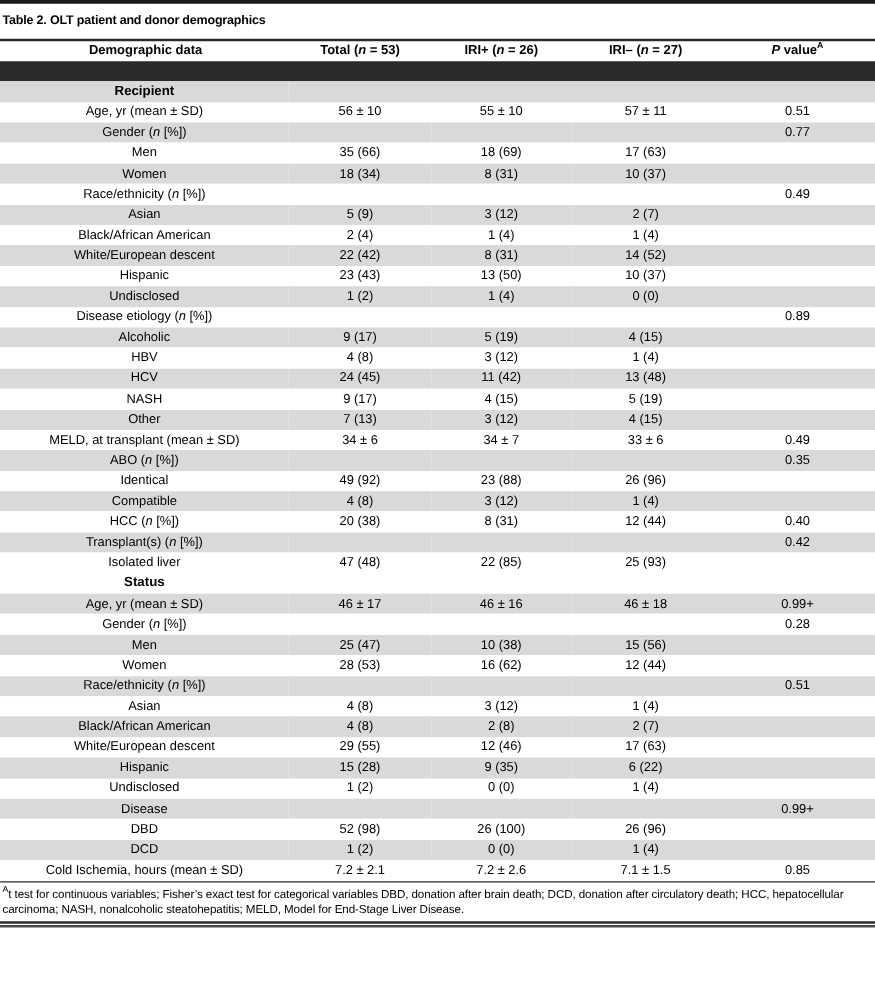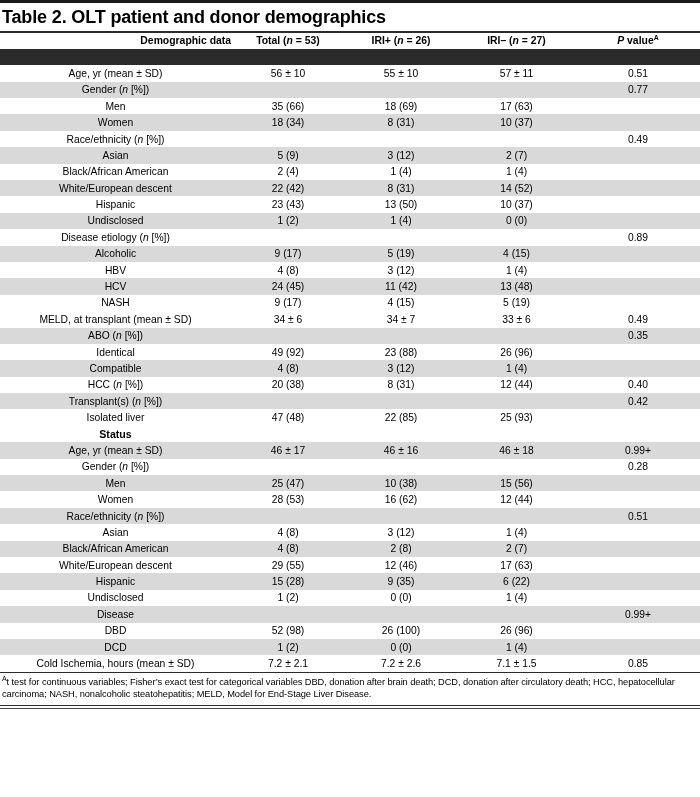--- a/index.html
+++ b/index.html
@@ -20,21 +20,21 @@
     height: 797px;
     background: #ffffff;
     overflow: hidden;
   }
   .top-rule {
     height: 3px;
     background: #1a1a1a;
     width: 700px;
   }
   .title {
-    font-size: 18px;
+    font-size: 10px;
     font-weight: bold;
     letter-spacing: -0.15px;
     padding: 7px 0 7px 2px;
     line-height: 14px;
   }
   .title-rule {
     height: 1.5px;
     background: #2b2b2b;
     width: 700px;
   }
@@ -59,21 +59,21 @@
     white-space: nowrap;
     overflow: visible;
   }
   thead th {
     font-weight: bold;
     font-size: 10.4px;
     padding-bottom: 2px;
     padding-top: 2px;
     height: 18px;
   }
-  thead th.h0 { text-align: right; padding-left: 2px; }
+  thead th.h0 { text-align: center; padding-left: 2px; }
   thead th.hc { text-align: center; }
 
   .head-rule td {
     height: 1.4px;
     padding: 0;
     background: #2b2b2b;
   }
 
   tbody tr.shade { background: #d9d9d9; }
   tbody tr.plain { background: #ffffff; }
@@ -150,20 +150,24 @@
         <th class="hc"><span>Total (<i>n</i> = 53)</span></th>
         <th class="hc"><span>IRI+ (<i>n</i> = 26)</span></th>
         <th class="hc"><span>IRI– (<i>n</i> = 27)</span></th>
         <th class="hc"><span><i>P</i> value<sup>A</sup></span></th>
       </tr>
       <tr class="head-rule">
         <td colspan="5"></td>
       </tr>
     </thead>
     <tbody id="tbody">
+        <tr class="shade section">
+          <td class="sec-label"><span class="sec-inner">Recipient</span></td>
+          <td colspan="4"></td>
+        </tr>
         <tr class="plain">
           <td class="lbl">Age, yr (mean ± SD)</td>
           <td class="val">56 ± 10</td>
           <td class="val">55 ± 10</td>
           <td class="val">57 ± 11</td>
           <td class="val">0.51</td>
         </tr>
         <tr class="shade">
           <td class="lbl">Gender (<i>n</i> [%])</td>
           <td class="val"></td>
@@ -255,20 +259,27 @@
           <td class="val">13 (48)</td>
           <td class="val"></td>
         </tr>
         <tr class="plain">
           <td class="lbl">NASH</td>
           <td class="val">9 (17)</td>
           <td class="val">4 (15)</td>
           <td class="val">5 (19)</td>
           <td class="val"></td>
         </tr>
+        <tr class="shade">
+          <td class="lbl">Other</td>
+          <td class="val">7 (13)</td>
+          <td class="val">3 (12)</td>
+          <td class="val">4 (15)</td>
+          <td class="val"></td>
+        </tr>
         <tr class="plain">
           <td class="lbl">MELD, at transplant (mean ± SD)</td>
           <td class="val">34 ± 6</td>
           <td class="val">34 ± 7</td>
           <td class="val">33 ± 6</td>
           <td class="val">0.49</td>
         </tr>
         <tr class="shade">
           <td class="lbl">ABO (<i>n</i> [%])</td>
           <td class="val"></td>

